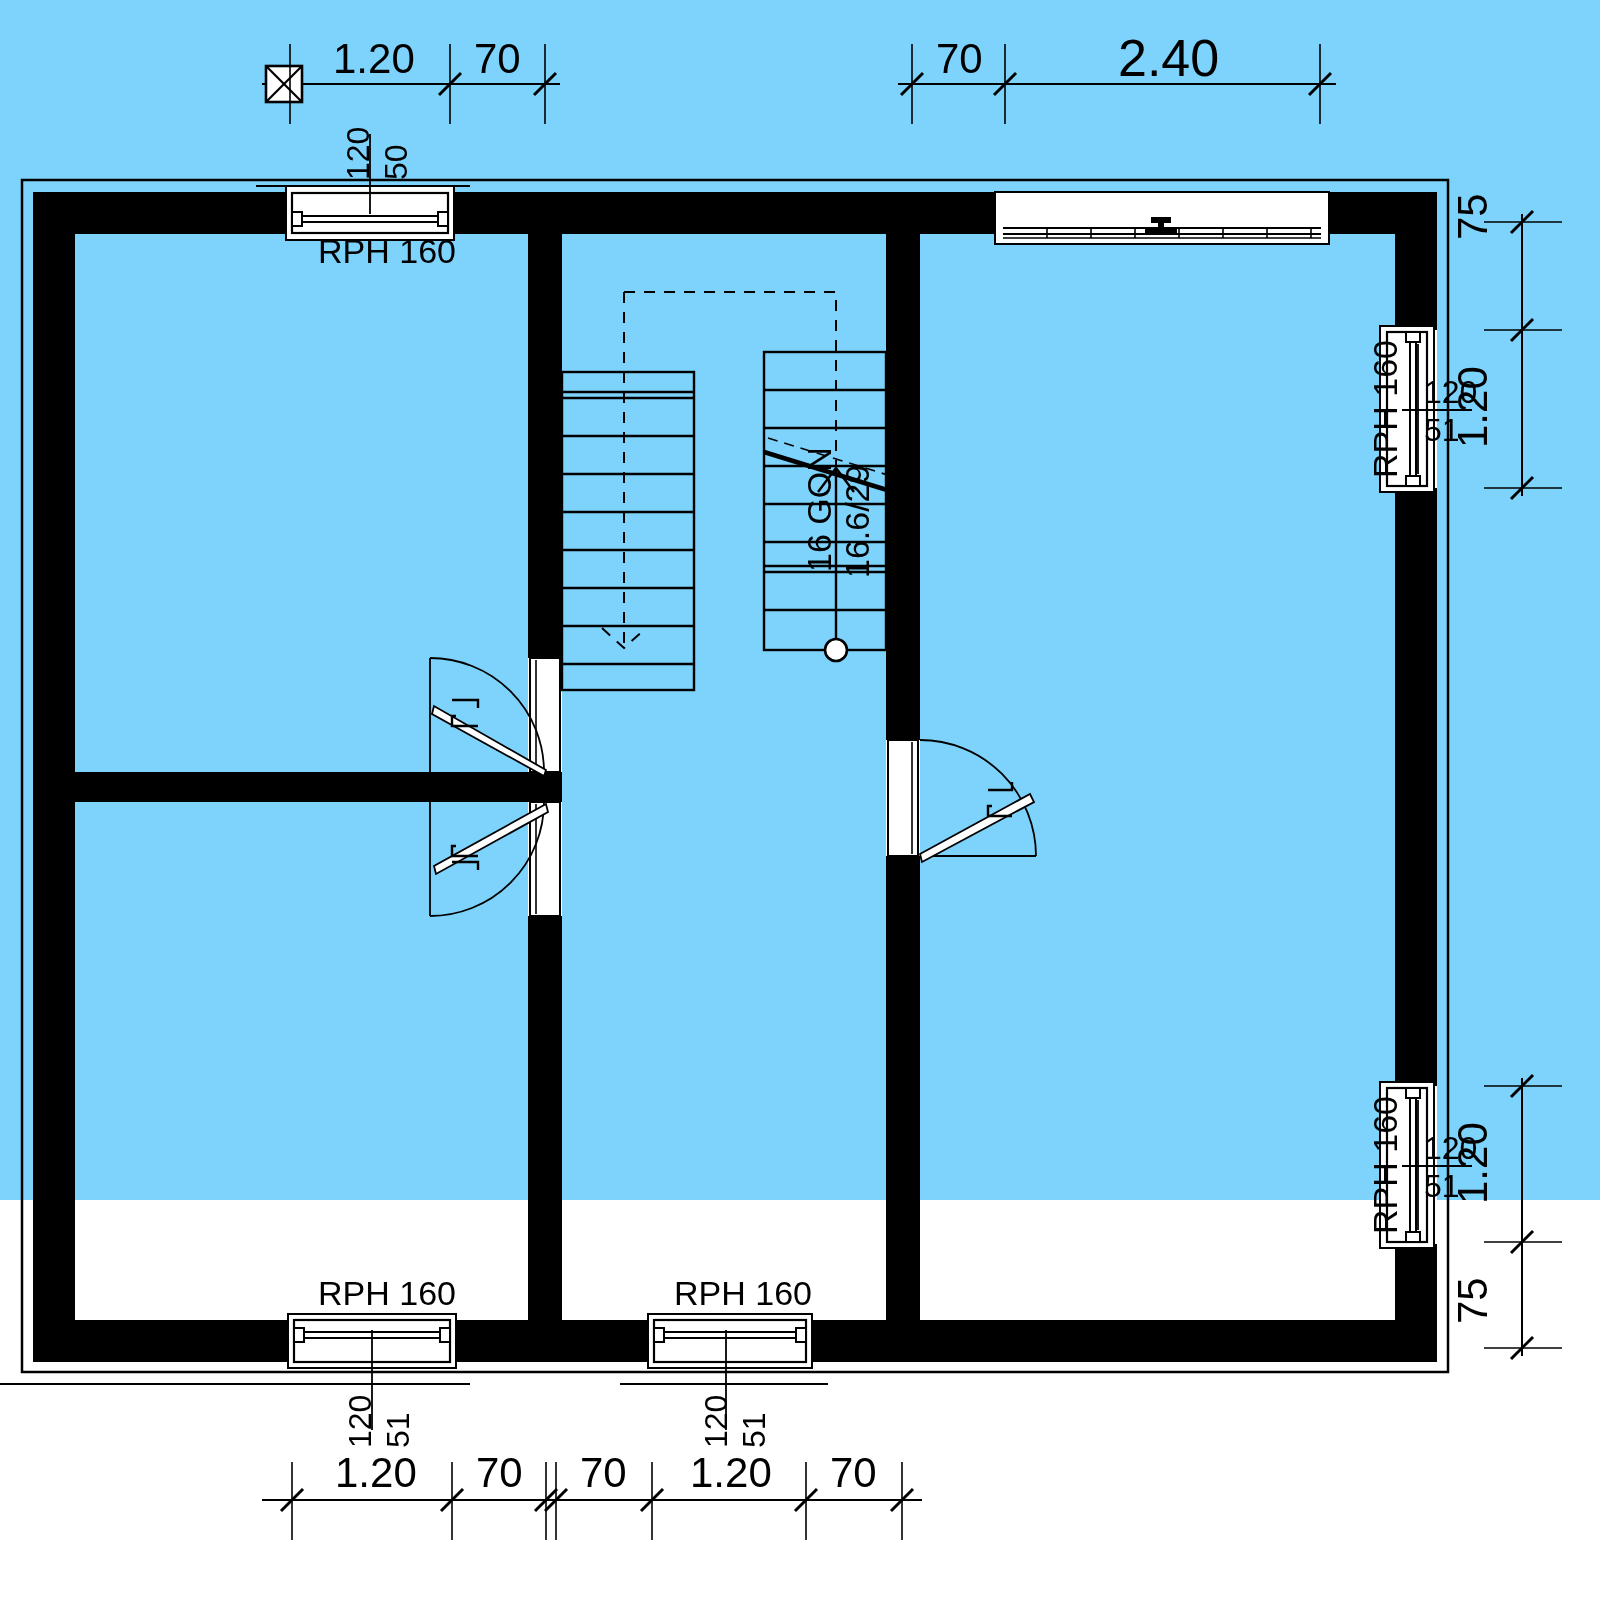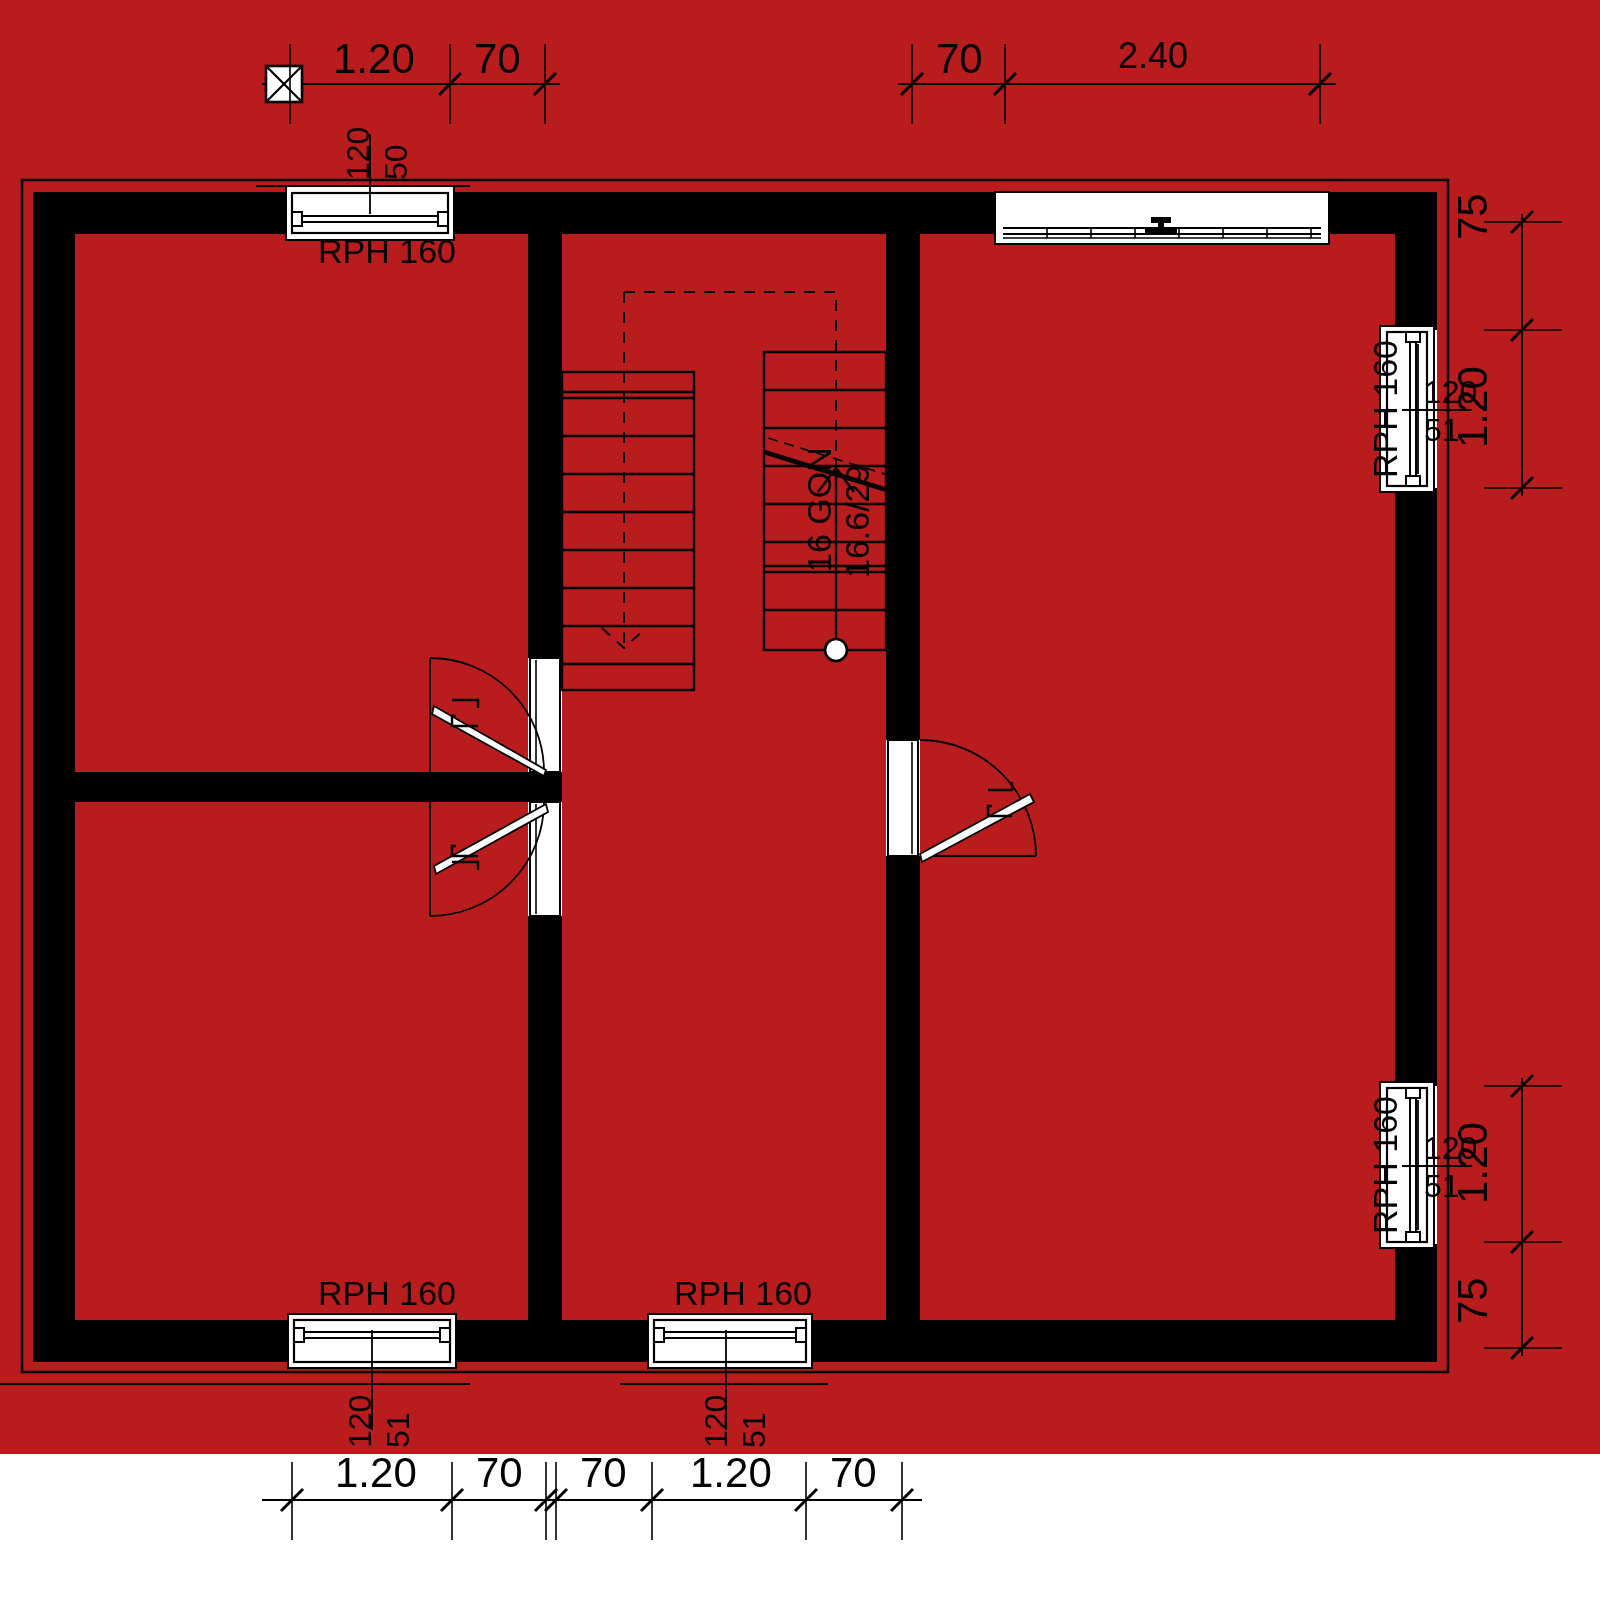--- a/index.html
+++ b/index.html
@@ -1,19 +1,19 @@
 <!DOCTYPE html>
 <html><head>
 <meta charset="utf-8">
 <title>Floor Plan</title>
 <style>
   html,body{margin:0;padding:0;background:#ffffff;}
   body{width:1600px;height:1600px;overflow:hidden;
        font-family:"Liberation Sans",sans-serif;color:#000;}
-  #stage{position:relative;width:1600px;height:1454px;background:#b91c1c;text-align:right;}
+  #stage{position:relative;width:1600px;height:1200px;background:#7dd3fc;text-align:right;}
   #plan{position:absolute;left:0;top:0;}
   .lbl{position:absolute;white-space:pre;line-height:1;}
 </style>
 </head>
 <body>
 
 <div id="stage">
 
 <svg id="plan" width="1600" height="1600" viewBox="0 0 1600 1600" shape-rendering="geometricPrecision">
 
@@ -342,21 +342,21 @@
 
       <line x1="726" y1="1330" x2="726" y2="1430"></line>
       <line x1="620" y1="1384" x2="828" y2="1384"></line>
     </g>
   </g>
 </svg>
 
 <div class="lbl" style="left:333px;top:38px;font-size:42px;">1.20</div>
 <div class="lbl" style="left:474px;top:38px;font-size:42px;">70</div>
 <div class="lbl" style="left:936px;top:38px;font-size:42px;">70</div>
-<div class="lbl" style="left:1118px;top:38px;font-size:36px;">2.40</div>
+<div class="lbl" style="left:1118px;top:32px;font-size:52px;">2.40</div>
 
 <div class="lbl" style="left:335px;top:1452px;font-size:42px;">1.20</div>
 <div class="lbl" style="left:476px;top:1452px;font-size:42px;">70</div>
 <div class="lbl" style="left:580px;top:1452px;font-size:42px;">70</div>
 <div class="lbl" style="left:690px;top:1452px;font-size:42px;">1.20</div>
 <div class="lbl" style="left:830px;top:1452px;font-size:42px;">70</div>
 
 <div class="lbl" style="left:1452px;top:240px;font-size:42px;transform:rotate(-90deg);transform-origin:left top;">75</div>
 <div class="lbl" style="left:1452px;top:448px;font-size:42px;transform:rotate(-90deg);transform-origin:left top;">1.20</div>
 <div class="lbl" style="left:1452px;top:1204px;font-size:42px;transform:rotate(-90deg);transform-origin:left top;">1.20</div>

